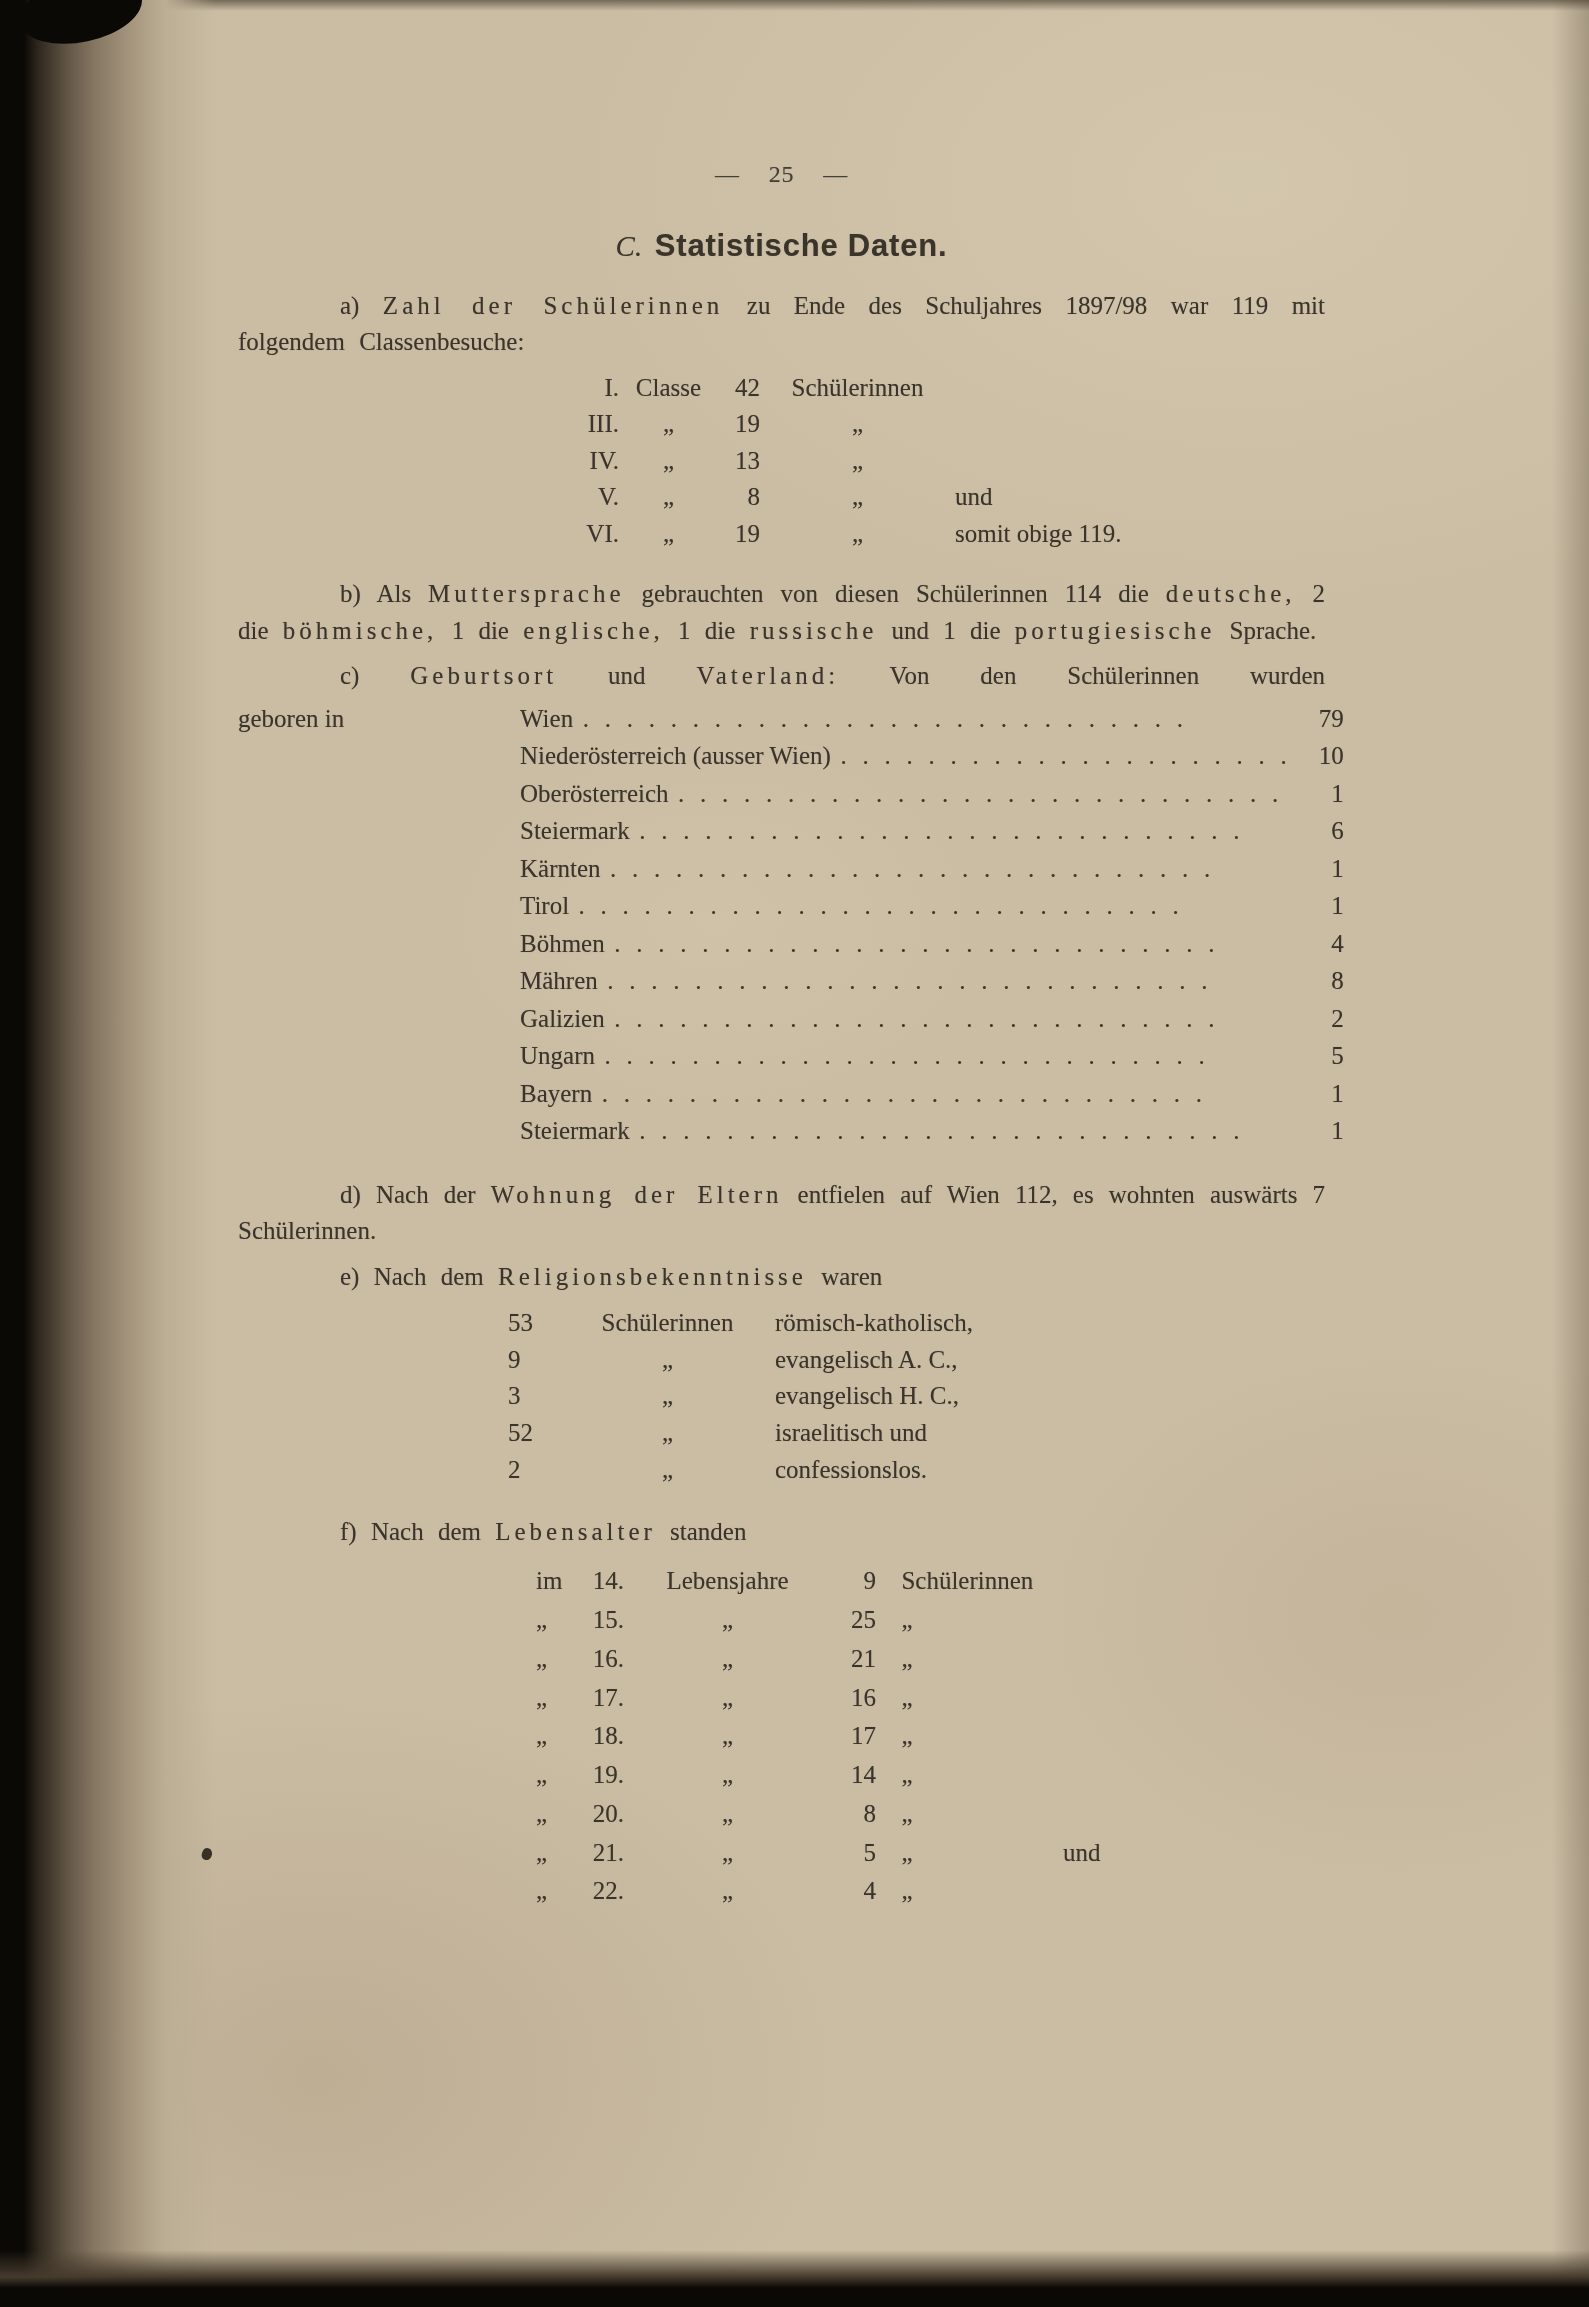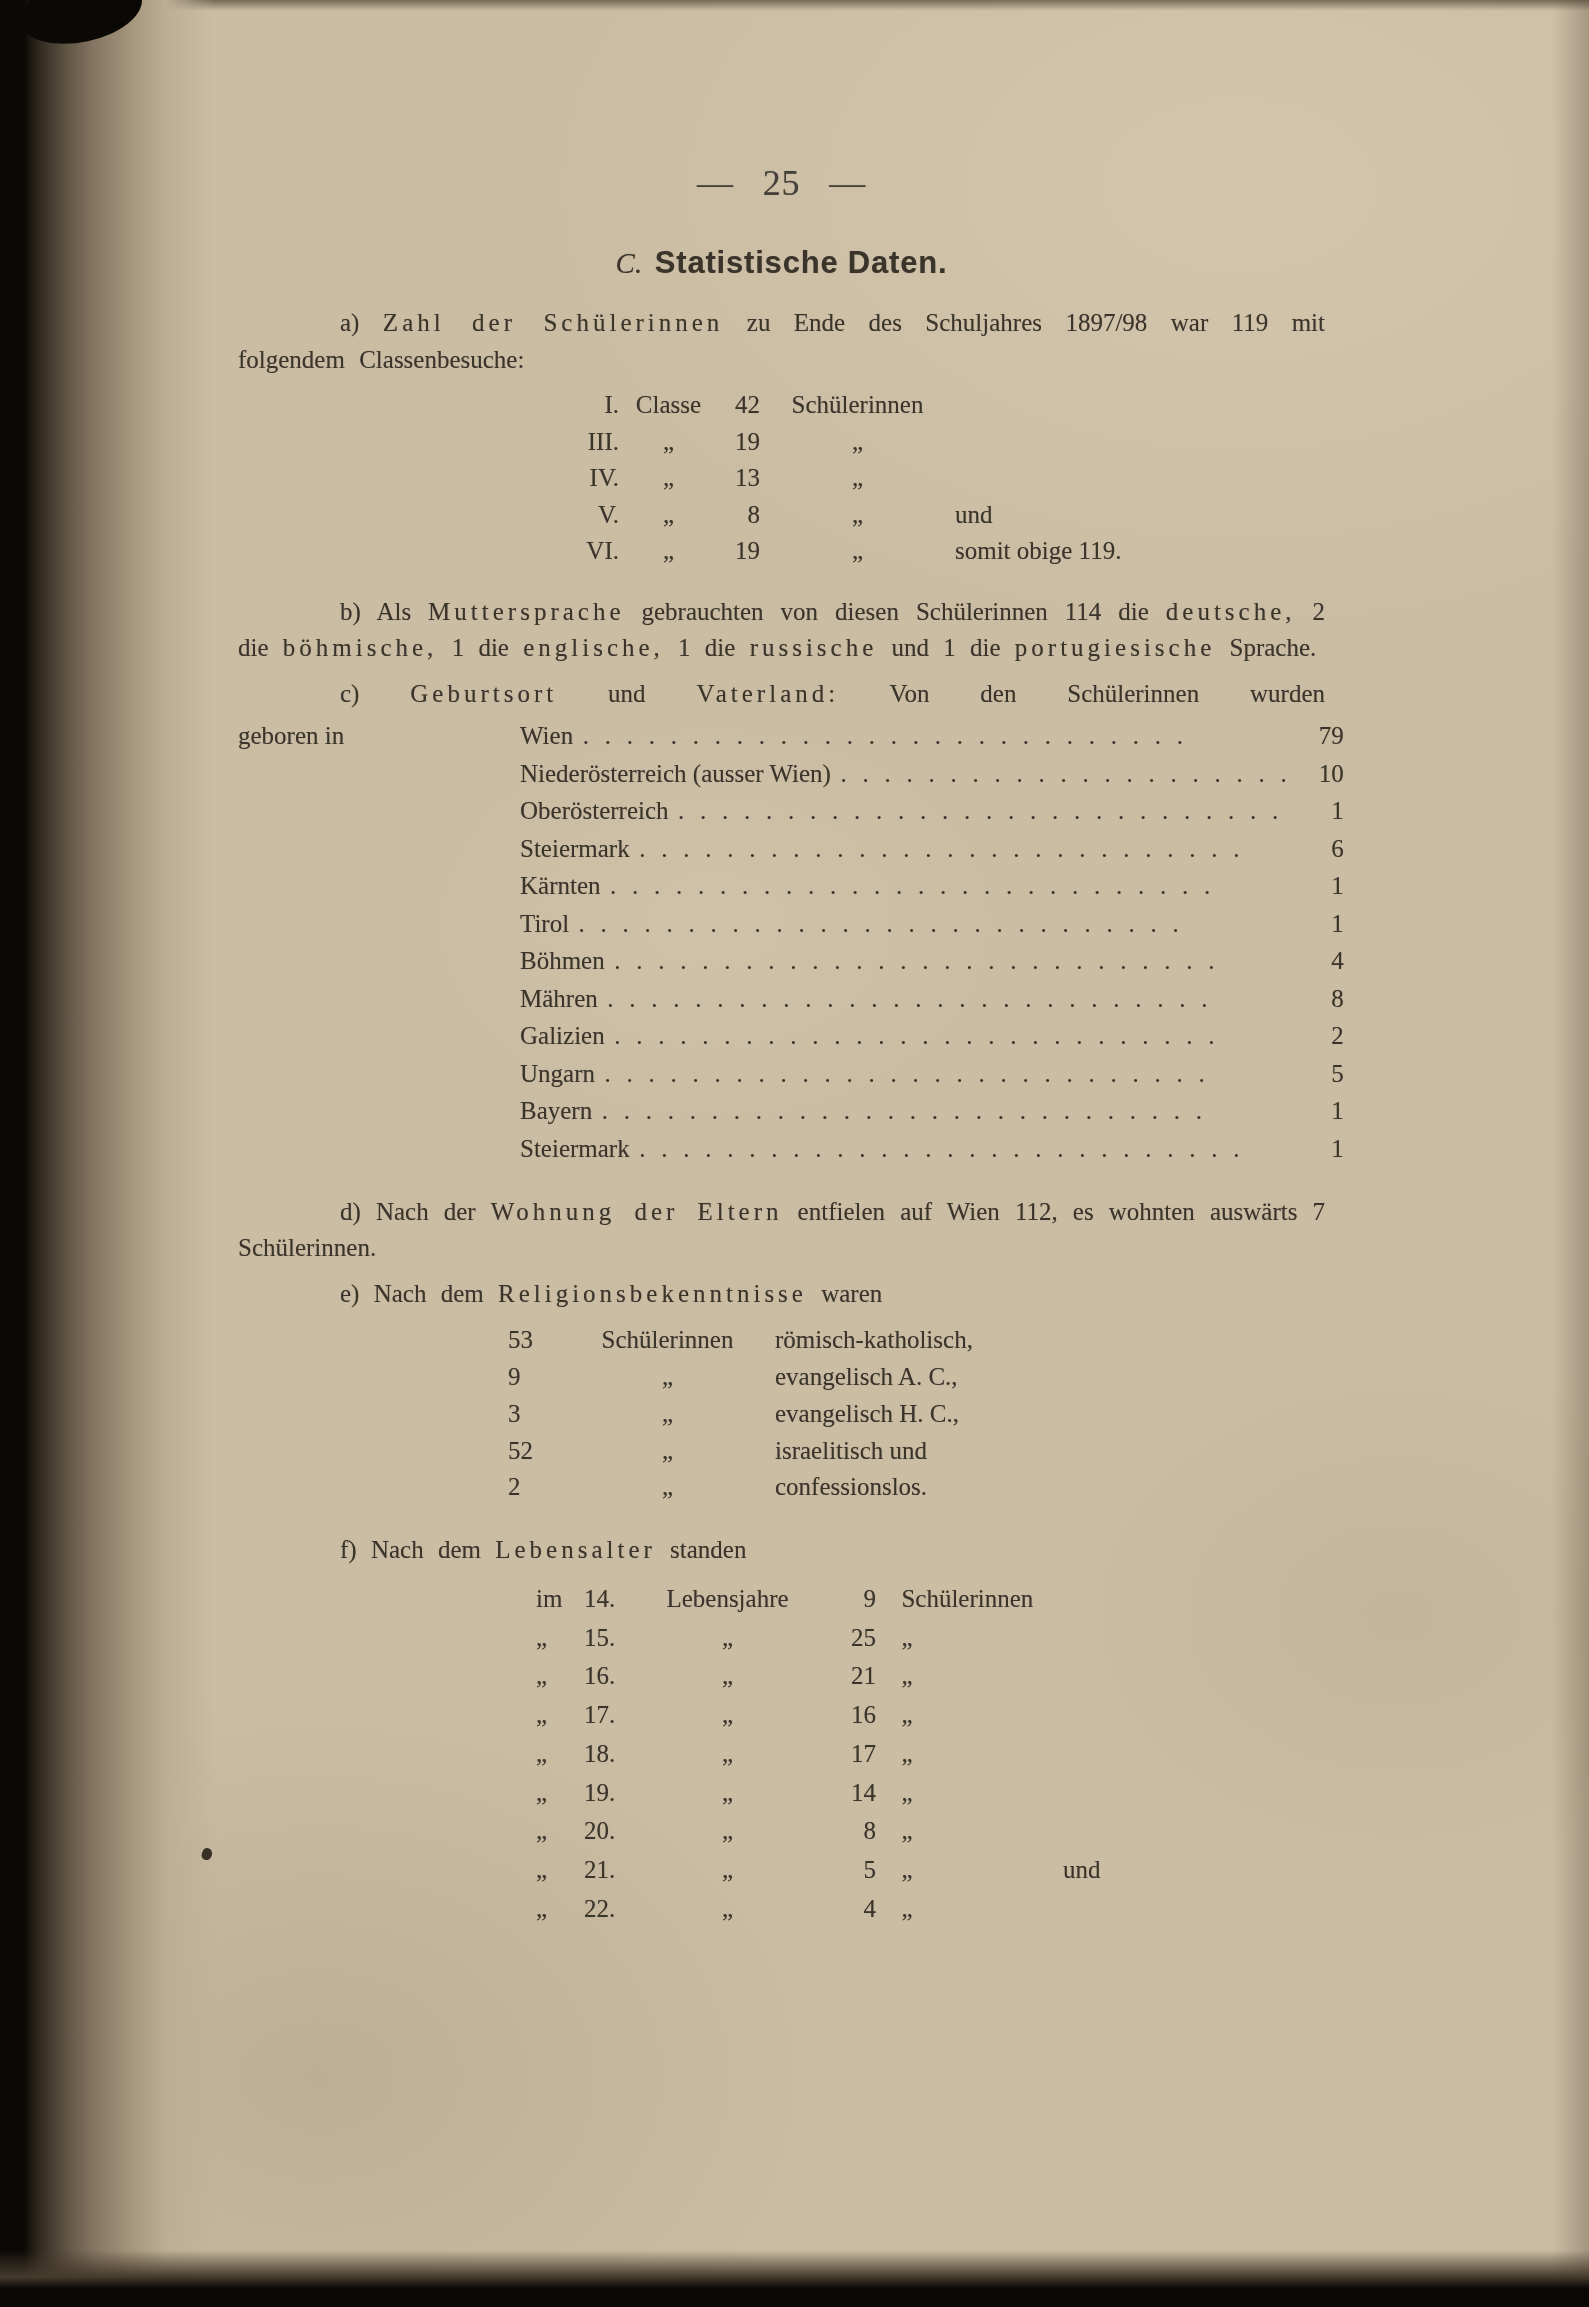--- a/index.html
+++ b/index.html
@@ -29,21 +29,21 @@
   .corner-mark{position:absolute;left:19px;top:-22px;width:124px;height:64px;
     background:#0b0906;border-radius:50%;transform:rotate(-12deg);}
   .margin-dot{position:absolute;left:202px;top:1848px;width:9.5px;height:12px;
     background:#20190f;border-radius:50% 60% 55% 50%;transform:rotate(20deg);opacity:.85}
 
   .content{
     position:absolute;left:238px;top:157px;width:1087px;
     color:#3a342b;font-size:25px;line-height:1.45;
     text-shadow:0 0 0.8px rgba(58,52,43,.35);
   }
-  .pagenum{text-align:center;font-size:36px;margin:0 0 35px;color:#45403a;letter-spacing:0.8px}
+  .pagenum{text-align:center;font-size:24px;margin:0 0 35px;color:#45403a;letter-spacing:0.8px}
   .pagenum .num{margin:0 29px}
   .title{text-align:center;font-size:31px;margin:12px 0 24px;line-height:1.2}
   .title .tprefix{font-style:italic;font-size:29px;margin-right:12.7px}
   .title .tmain{font-family:"Liberation Sans","DejaVu Sans",sans-serif;font-weight:700;letter-spacing:0.8px}
 
   .para{margin:0 0 9.5px;text-align:justify;text-indent:102px;word-spacing:8px}
   .para.last-justify{text-align-last:justify}
   .sperr{letter-spacing:4px}
 
   table{border-collapse:collapse;border-spacing:0}
@@ -65,21 +65,21 @@
   .cl-dots{flex:1 1 0;min-width:0;overflow:hidden;white-space:nowrap;word-spacing:9.5px;padding:0 6.4px 0 9.5px}
   .cl-val{flex:0 0 41px;text-align:right}
 
   .rel-table{margin:4.8px 0 25.4px 270px;line-height:1.47}
   .rt-count{width:52px;text-align:left}
   .rt-unit{width:215px;text-align:center}
   .rt-denom{min-width:318px;text-align:left}
 
   .age-table{margin:4.8px 0 0 298px;line-height:1.55}
   .at-prefix{width:48px;text-align:left}
-  .at-year{width:40px;}
+  .at-year{width:40px;text-align:right}
   .at-unit{width:207px;text-align:center}
   .at-count{width:45px;text-align:right}
   .at-pupils{width:187px;text-align:left;padding-left:25.4px}
   .at-note{min-width:127px;text-align:left}
 </style>
 </head>
 <body>
 
 <div class="scan">
   <div class="top-edge"></div>

